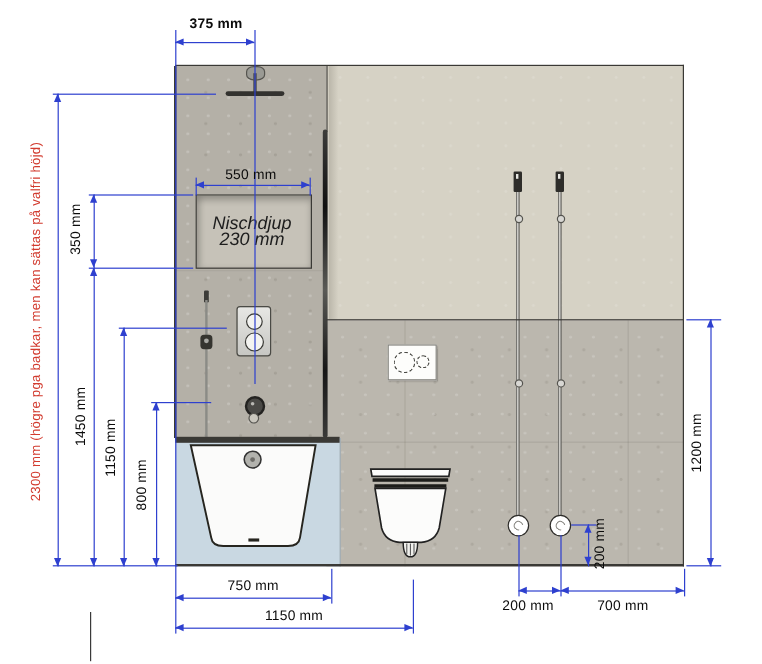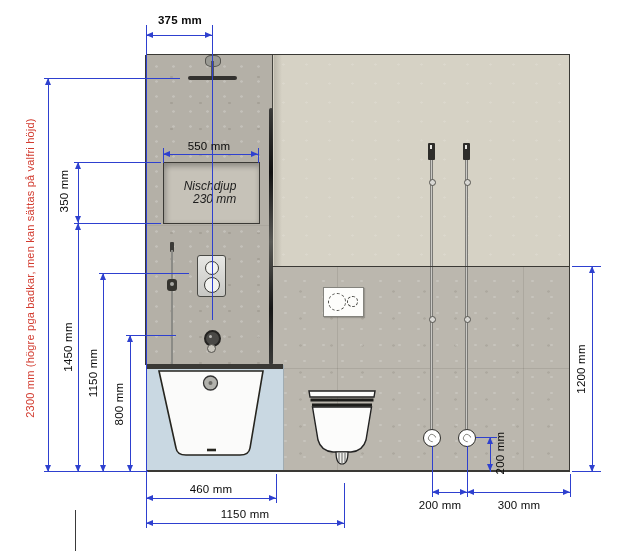--- a/index.html
+++ b/index.html
@@ -29,22 +29,22 @@
   .arw{position:absolute;width:0;height:0;border-style:solid;border-color:transparent;}
   .aL{border-width:3px 7px 3px 0;border-right-color:var(--blue);}
   .aR{border-width:3px 0 3px 7px;border-left-color:var(--blue);}
   .aU{border-width:0 3px 7px 3px;border-bottom-color:var(--blue);}
   .aD{border-width:7px 3px 0 3px;border-top-color:var(--blue);}
   
   .dlab{position:absolute;transform:translate(-50%,-50%);font-size:11.5px;color:#0b0b0b;
         white-space:nowrap;letter-spacing:.2px;}
   .rot{transform:translate(-50%,-50%) rotate(-90deg);}
   .redlab{color:#d23b2f;font-size:11px;}
-  .nlab{position:absolute;transform:translate(-50%,-50%);font-style:italic;font-size:12px;
-        color:#1d1d1d;text-align:right;line-height:13px;white-space:nowrap;}
+  .nlab{position:absolute;transform:translate(-50%,-50%);font-style:italic;font-size:15px;
+        color:#1d1d1d;text-align:center;line-height:13px;white-space:nowrap;}
   .circ{position:absolute;border-radius:50%;}
 </style>
 </head>
 <body>
 
 <div id="canvas">
 
   <div class="abs concrete" style="left:146px;top:55px;width:126px;height:310px;"></div>
   <div class="abs plaster" style="left:272px;top:55px;width:298px;height:212px;"></div>
   <div class="abs tile" style="left:272px;top:267px;width:298px;height:205px;"></div>
@@ -191,22 +191,22 @@
   <div class="arw aD" style="left:487px;top:464px;"></div>
   <div class="arw aU" style="left:589px;top:266px;"></div>
   <div class="arw aD" style="left:589px;top:465px;"></div>
 
   <div class="dlab" style="left:180px;top:20px;font-weight:bold;">375 mm</div>
   <div class="dlab" style="left:209px;top:146px;">550 mm</div>
   <div class="dlab rot" style="left:64px;top:191px;">350 mm</div>
   <div class="dlab rot" style="left:68px;top:347px;">1450 mm</div>
   <div class="dlab rot" style="left:93px;top:373px;">1150 mm</div>
   <div class="dlab rot" style="left:119px;top:404px;">800 mm</div>
-  <div class="dlab" style="left:211px;top:489px;">460 mm</div>
+  <div class="dlab" style="left:211px;top:489px;">750 mm</div>
   <div class="dlab" style="left:245px;top:514px;">1150 mm</div>
   <div class="dlab" style="left:440px;top:505px;">200 mm</div>
-  <div class="dlab" style="left:519px;top:505px;">300 mm</div>
+  <div class="dlab" style="left:519px;top:505px;">700 mm</div>
   <div class="dlab rot" style="left:500px;top:453px;">200 mm</div>
   <div class="dlab rot" style="left:581px;top:369px;">1200 mm</div>
 
   <div class="dlab rot redlab" style="left:30px;top:268px;">2300 mm (högre pga badkar, men kan sättas på valfri höjd)</div>
 
 </div>
 
 </body></html>

